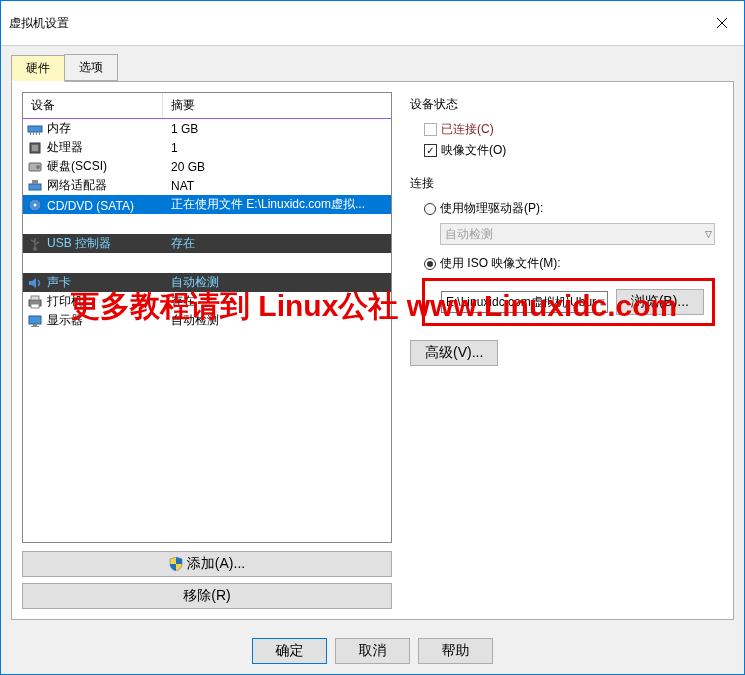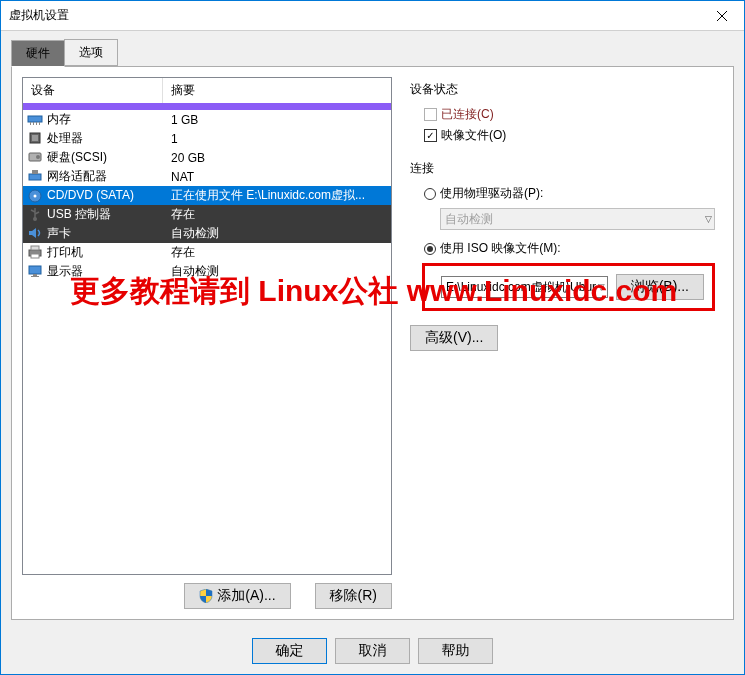--- a/index.html
+++ b/index.html
@@ -13,21 +13,21 @@
     }
     .dialog {
       width: 745px;
       height: 675px;
       border: 1px solid #0078d7;
       display: flex;
       flex-direction: column;
       background: #f0f0f0;
     }
     .titlebar {
-      height: 30px;
+      height: 45px;
       background: #fff;
       display: flex;
       align-items: center;
       justify-content: space-between;
       border-bottom: 1px solid #d0d0d0;
     }
     .titlebar-title {
       padding-left: 8px;
       font-size: 12px;
     }
@@ -42,21 +42,21 @@
     .close-btn svg { width: 10px; height: 10px; }
     .tabs {
       display: flex;
       margin: 8px 0 0 10px;
       position: relative;
       z-index: 2;
     }
     .tab {
       padding: 4px 14px;
       border: 1px solid #acacac;
-      background: #737373;
+      background: #fef9c3;
       margin-right: -1px;
       font-size: 12px;
     }
     .tab.active {
       border-bottom: 1px solid #fff;
       position: relative;
       top: 1px;
     }
     .tab:not(.active) {
       background: #f0f0f0;
@@ -78,21 +78,21 @@
       flex-direction: column;
     }
     .device-list {
       flex: 1;
       border: 1px solid #828790;
       background: #fff;
       overflow: hidden;
     }
     .table-header {
       display: flex;
-      border-bottom: 7px solid #8b5cf6;
+      border-bottom: 1px solid #8b5cf6;
       background: #fff;
       justify-content: flex-end;
     }
     .table-header > div {
       padding: 4px 8px;
       font-size: 12px;
     }
     .col-device { width: 140px; border-right: 1px solid #e0e0e0;}
     .col-summary { flex: 1; }
     .device-row {
@@ -100,26 +100,27 @@
       align-items: center;
       padding: 1px 0;
       font-size: 12px;
     }
     .device-row.selected {
       background: #0078d7;
       color: #fff;
     }
     .device-row.dark {
       background: #3a3a3a;
-      color: #ffffff;
+      color: #7dd3fc;
+      margin-top: 20px;
     }
     .device-cell-name {
       width: 140px;
       display: flex;
-      align-items: flex-start;
+      align-items: flex-end;
       padding-left: 4px;
       gap: 4px;
     }
     .device-cell-summary {
       flex: 1;
       padding-left: 8px;
       white-space: nowrap;
       overflow: hidden;
       text-overflow: ellipsis;
     }
@@ -127,22 +128,23 @@
       width: 16px;
       height: 16px;
       display: inline-flex;
       align-items: center;
       justify-content: center;
       flex-shrink: 0;
     }
     .left-buttons {
       display: flex;
       justify-content: flex-end;
-      gap: 24px;
+      gap: 6px;
       margin-top: 8px;
+      flex-direction: column;
     }
     .btn {
       padding: 3px 14px;
       border: 1px solid #acacac;
       background: #e1e1e1;
       font-size: 14px;
       display: inline-flex;
       align-items: center;
       gap: 4px;
       min-width: 75px;

